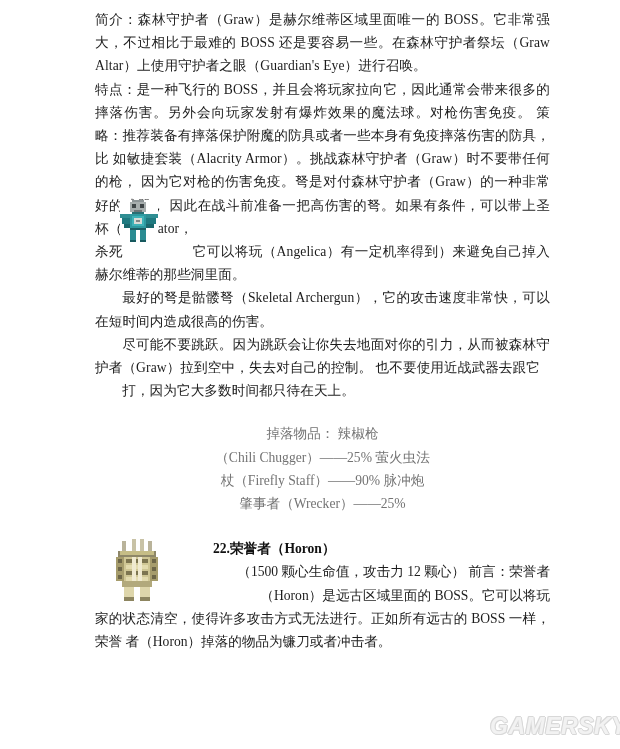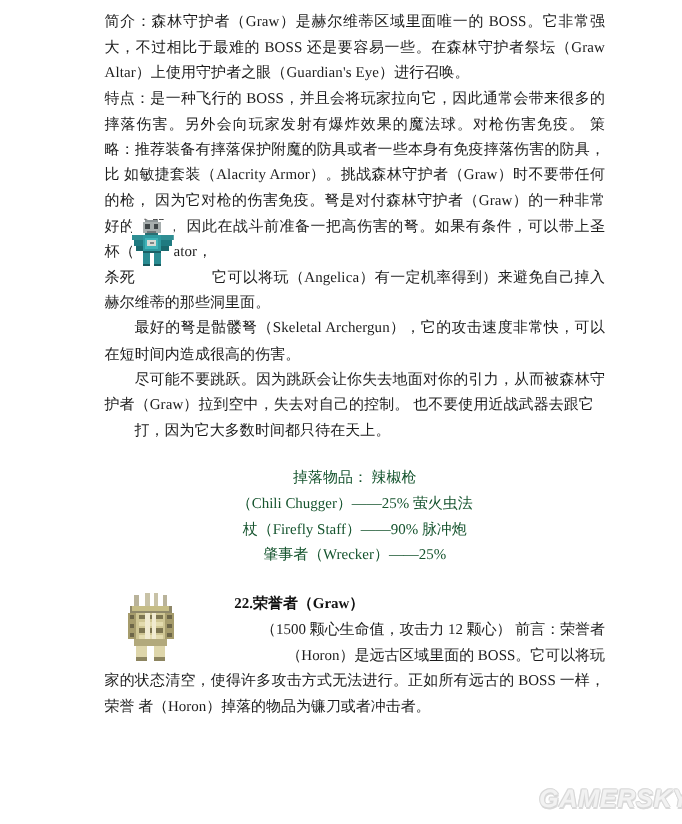--- a/index.html
+++ b/index.html
@@ -99,21 +99,21 @@
   
   .drops {
     margin: 20px 0 0 0;
     padding: 0;
     list-style: none;
     text-align: center;
   }
   .drops li {
     font-size: 13.6px;
     line-height: 23.2px;
-    color: #14532d;
+    color: #737373;
     white-space: nowrap;
   }
 
   
   .watermark {
     position: absolute;
     right: 5px;
     bottom: 9px;
     font-family: "Liberation Sans", "DejaVu Sans", sans-serif;
     font-size: 23px;
@@ -220,21 +220,21 @@
 
         <rect x="4" y="21" width="15" height="3" fill="#b2a97c"></rect>
 
         <rect x="5" y="24" width="5" height="6" fill="#ded6ab"></rect>
         <rect x="13" y="24" width="5" height="6" fill="#ded6ab"></rect>
         <rect x="5" y="29" width="5" height="2" fill="#8d8560"></rect>
         <rect x="13" y="29" width="5" height="2" fill="#8d8560"></rect>
       </svg>
 
       <p class="boss-head">
-        <span class="num">22.</span><span>荣誉者（Graw）</span>
+        <span class="num">22.</span><span>荣誉者（Horon）</span>
       </p>
 
       <p class="boss-line">（1500 颗心生命值，攻击力 12 颗心） 前言：荣誉者</p>
 
       <p class="boss-line">（Horon）是远古区域里面的 BOSS。它可以将玩</p>
 
       <p class="boss-tail">家的状态清空，使得许多攻击方式无法进行。正如所有远古的 BOSS 一样，荣誉 者（Horon）掉落的物品为镰刀或者冲击者。</p>
     </div>
 
   </div>

